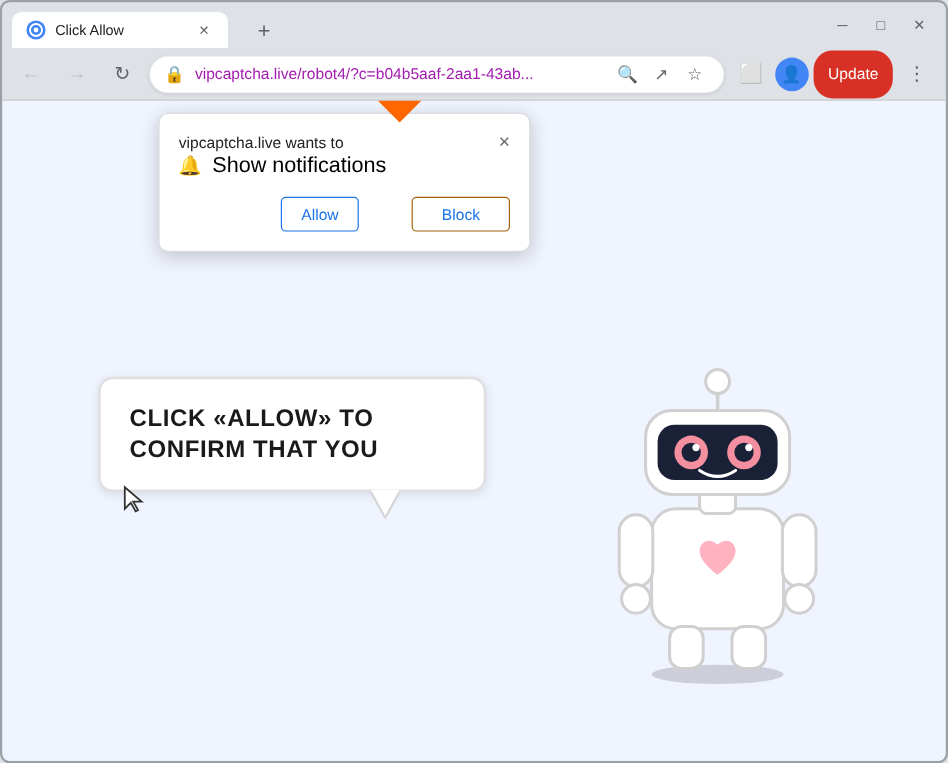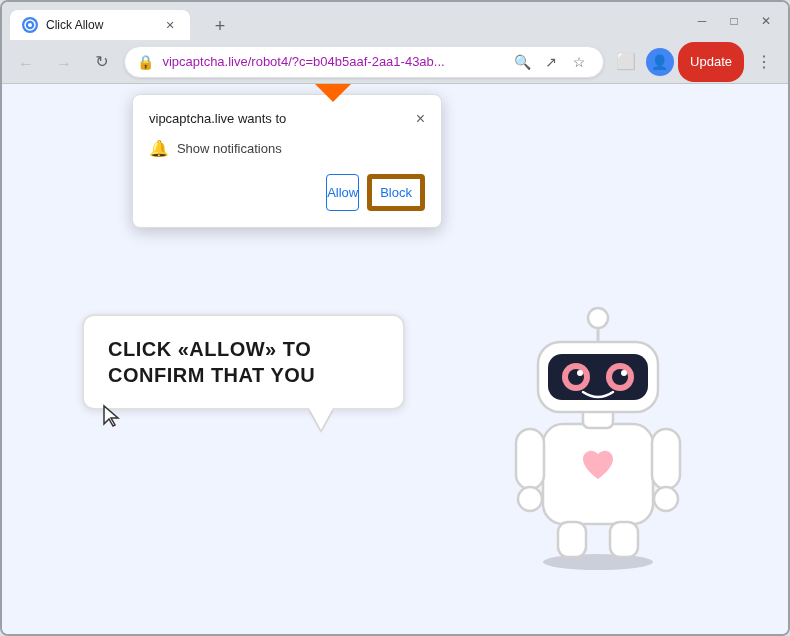--- a/index.html
+++ b/index.html
@@ -232,21 +232,20 @@
       box-shadow: 0 4px 16px rgba(0,0,0,0.2);
       padding: 16px;
       width: 310px;
       z-index: 100;
     }
 
     .popup-header {
       display: flex;
       justify-content: space-between;
       align-items: flex-start;
-      margin-bottom: 12px;
     }
 
     .popup-title {
       font-size: 13px;
       color: #202124;
     }
 
     .popup-close {
       cursor: pointer;
       color: #5f6368;
@@ -260,50 +259,51 @@
       gap: 8px;
       margin-bottom: 16px;
     }
 
     .bell-icon {
       color: #5f6368;
       font-size: 16px;
     }
 
     .popup-notification-text {
-      font-size: 13px;
-      color: #404040;
+      font-size: 18px;
+      color: #000000;
     }
 
     .popup-buttons {
       display: flex;
       justify-content: flex-end;
       gap: 8px;
     }
 
     .popup-btn-allow {
       border: 1px solid #1a73e8;
       color: #1a73e8;
       background: #fff;
       border-radius: 4px;
-      padding: 6px 0;
+      padding: 6px 16px;
       font-size: 13px;
       cursor: pointer;
       font-weight: 500;
     }
 
     .popup-btn-block {
-      border: 5px solid #a16207;
+      border: 1px solid #a16207;
       color: #1a73e8;
       background: #fff;
       border-radius: 4px;
-      padding: 6px 8px;
+      padding: 6px 24px;
       font-size: 13px;
       cursor: pointer;
       font-weight: 500;
+      margin-left: 36px;
     }
 
     
     .speech-bubble {
       position: absolute;
       top: 230px;
       left: 80px;
       background: #fff;
       border: 2px solid #e0e0e0;
       border-radius: 12px;

